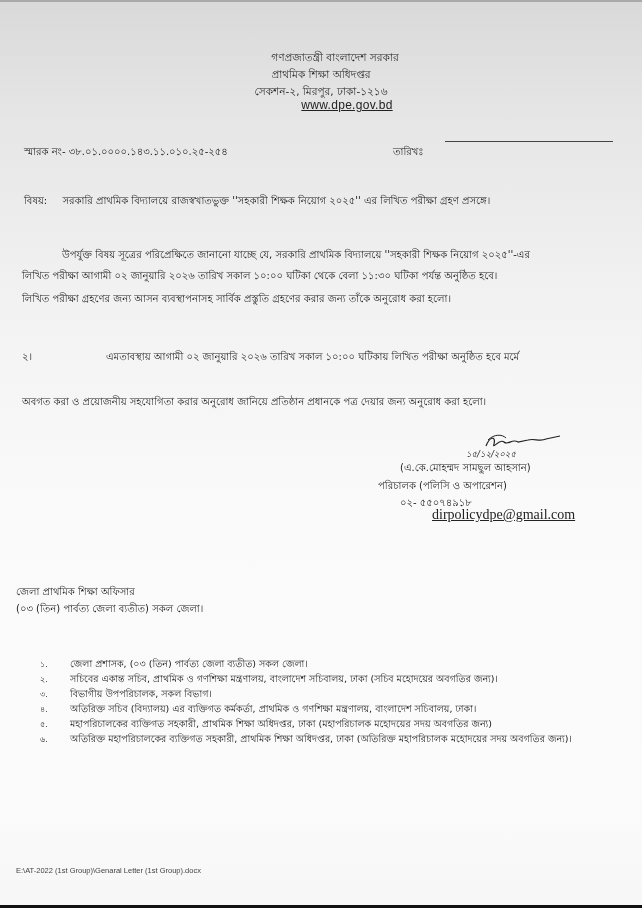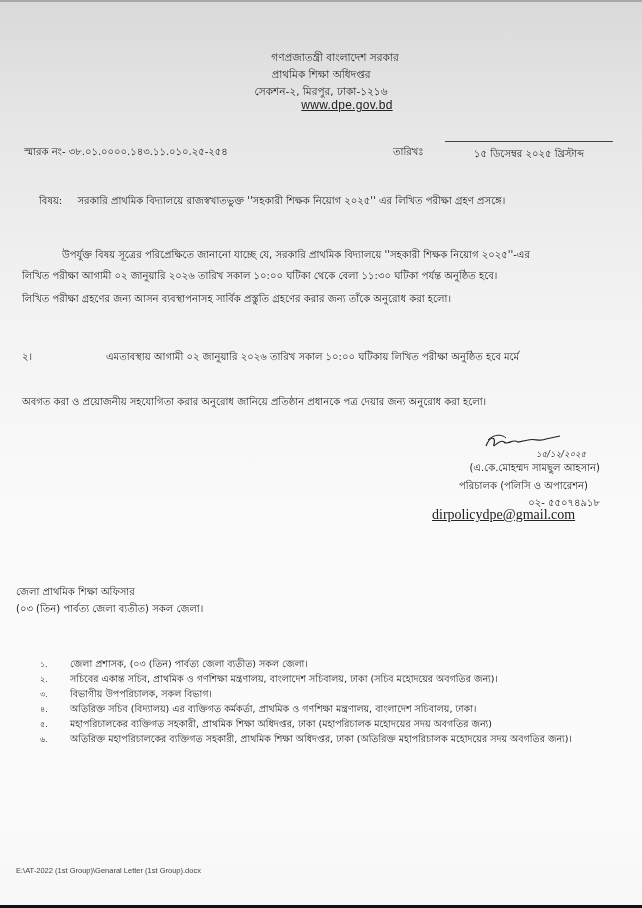--- a/index.html
+++ b/index.html
@@ -9,21 +9,21 @@
     font-family: "DejaVu Sans", sans-serif;
     color:#1c1c1c;
   }
   .topline { position:absolute; left:0; top:0; width:642px; height:2px; background:#a9a9a9; }
   .bottomline { position:absolute; left:0; bottom:0; width:642px; height:3px; background:#111; }
   .abs { position:absolute; white-space:nowrap; }
   .hdr { left:0; width:642px; text-align:center; font-size:10.5px; color:#2a2a2a; }
   .url { font-family:"Liberation Sans", sans-serif; font-size:12px; text-decoration:underline; color:#222; letter-spacing:0.3px;margin-left:26px; }
   .small { font-size:10px; color:#222; }
   .body { font-size:10px; color:#222; line-height:21px; }
-  .sig { text-align:right; font-size:10px; color:#222; }
+  .sig { text-align:left; font-size:10px; color:#222; }
   .email { font-family:"Liberation Serif", serif; font-size:14px; text-decoration:underline; color:#222; }
   .footer { font-family:"Liberation Sans", sans-serif; font-size:7.5px; color:#444; }
   .num { display:inline-block; width:30px; font-size:8px; color:#333; }
   .cc-item { position:absolute; left:40px; width:560px; font-size:9.5px; color:#222; line-height:15px; white-space:normal; }
   .cc-item .txt { position:absolute; left:30px; width:540px; }
   .datebox { position:absolute; left:445px; top:138px; width:168px; text-align:center; font-size:10px; color:#222; }
   .datebox .rule { height:1px; background:#444; margin:3px 0 4px; }
   .signature-scribble { position:absolute; left:484px; top:432px; }
 </style>
 </head>
@@ -37,43 +37,42 @@
 <div class="abs hdr url" style="top:98px;">www.dpe.gov.bd</div>
 
 <div class="abs small" style="left:24px; top:144px;">
   <span>স্মারক নং-</span>
   <span>৩৮.০১.০০০০.১৪৩.১১.০১০.২৫-২৫৪</span>
 </div>
 
 <div class="abs small" style="left:393px; top:144px;">তারিখঃ</div>
 <div class="datebox">
   <div class="rule"></div>
-  <div>১৫ ডিসেম্বর ২০২৫ খ্রিস্টাব্দ</div>
 </div>
 
 <div class="abs small" style="left:24px; top:193px;">
-  <span style="margin-right:12px;margin-left:15px;">বিষয়:</span>
+  <span style="margin-right:12px;">বিষয়:</span>
   <span>সরকারি প্রাথমিক বিদ্যালয়ে রাজস্বখাতভুক্ত ''সহকারী শিক্ষক নিয়োগ ২০২৫'' এর লিখিত পরীক্ষা গ্রহণ প্রসঙ্গে।</span>
 </div>
 
 <div class="abs body" style="left:62px; top:244px;">উপর্যুক্ত বিষয় সূত্রের পরিপ্রেক্ষিতে জানানো যাচ্ছে যে, সরকারি প্রাথমিক বিদ্যালয়ে ''সহকারী শিক্ষক নিয়োগ ২০২৫''-এর</div>
 <div class="abs body" style="left:22px; top:265px;">লিখিত পরীক্ষা আগামী ০২ জানুয়ারি ২০২৬ তারিখ সকাল ১০:০০ ঘটিকা থেকে বেলা ১১:৩০ ঘটিকা পর্যন্ত অনুষ্ঠিত হবে।</div>
 <div class="abs body" style="left:22px; top:288px;">লিখিত পরীক্ষা গ্রহণের জন্য আসন ব্যবস্থাপনাসহ সার্বিক প্রস্তুতি গ্রহণের করার জন্য তাঁকে অনুরোধ করা হলো।</div>
 
 <div class="abs body" style="left:22px; top:346px;">২।</div>
 <div class="abs body" style="left:106px; top:346px;">এমতাবস্থায় আগামী ০২ জানুয়ারি ২০২৬ তারিখ সকাল ১০:০০ ঘটিকায় লিখিত পরীক্ষা অনুষ্ঠিত হবে মর্মে</div>
 <div class="abs body" style="left:22px; top:391px;">অবগত করা ও প্রয়োজনীয় সহযোগিতা করার অনুরোধ জানিয়ে প্রতিষ্ঠান প্রধানকে পত্র দেয়ার জন্য অনুরোধ করা হলো।</div>
 
 <svg class="signature-scribble" width="80" height="22" viewBox="0 0 80 22">
   <path d="M2 14 C6 4, 12 4, 10 12 C8 18, 16 6, 20 10 C24 14, 28 6, 34 10 L44 8 C50 6, 56 10, 62 7 L76 4" stroke="#222" stroke-width="1.2" fill="none"></path>
   <path d="M4 8 C10 2, 18 2, 22 6" stroke="#222" stroke-width="1" fill="none"></path>
 </svg>
 <div class="abs sig" style="left:466px; width:120px; top:448px; font-size:8.5px; font-style:italic;">১৫/১২/২০২৫</div>
 <div class="abs sig" style="left:400px; width:200px; top:460px;">(এ.কে.মোহম্মদ সামছুল আহসান)</div>
-<div class="abs sig" style="left:388px; width:200px; top:478px;">পরিচালক (পলিসি ও অপারেশন)</div>
+<div class="abs sig" style="left:378px; width:200px; top:478px;">পরিচালক (পলিসি ও অপারেশন)</div>
 <div class="abs sig" style="left:400px; width:200px; top:495px;">০২- ৫৫০৭৪৯১৮</div>
 <div class="abs email" style="left:432px; top:507px;">dirpolicydpe@gmail.com</div>
 
 <div class="abs small" style="left:16px; top:584px;">জেলা প্রাথমিক শিক্ষা অফিসার</div>
 <div class="abs small" style="left:16px; top:601px;">(০৩ (তিন) পার্বত্য জেলা ব্যতীত) সকল জেলা।</div>
 
 <div class="cc-item" style="top:656px;">
   <span class="num">১.</span><span class="txt">জেলা প্রশাসক, (০৩ (তিন) পার্বত্য জেলা ব্যতীত) সকল জেলা।</span>
 </div>
 <div class="cc-item" style="top:671px;">

